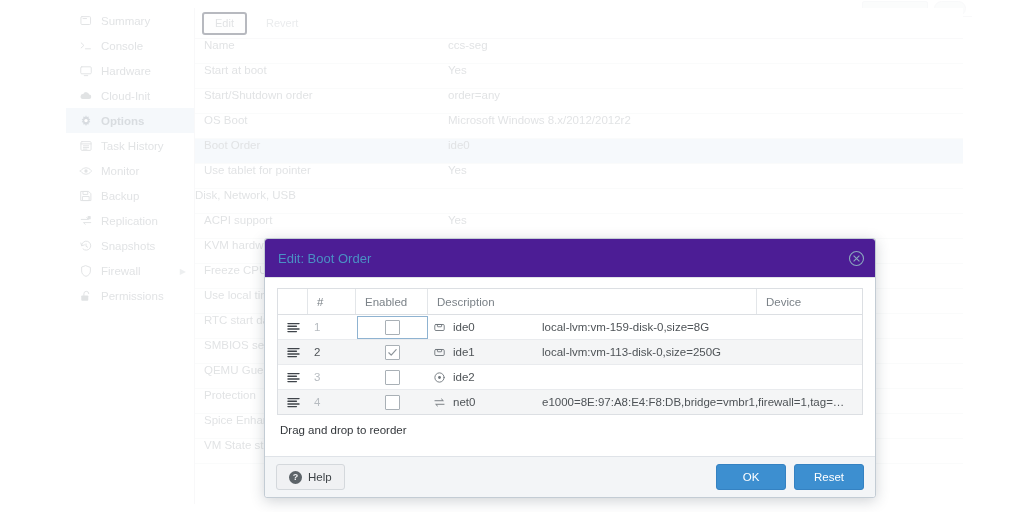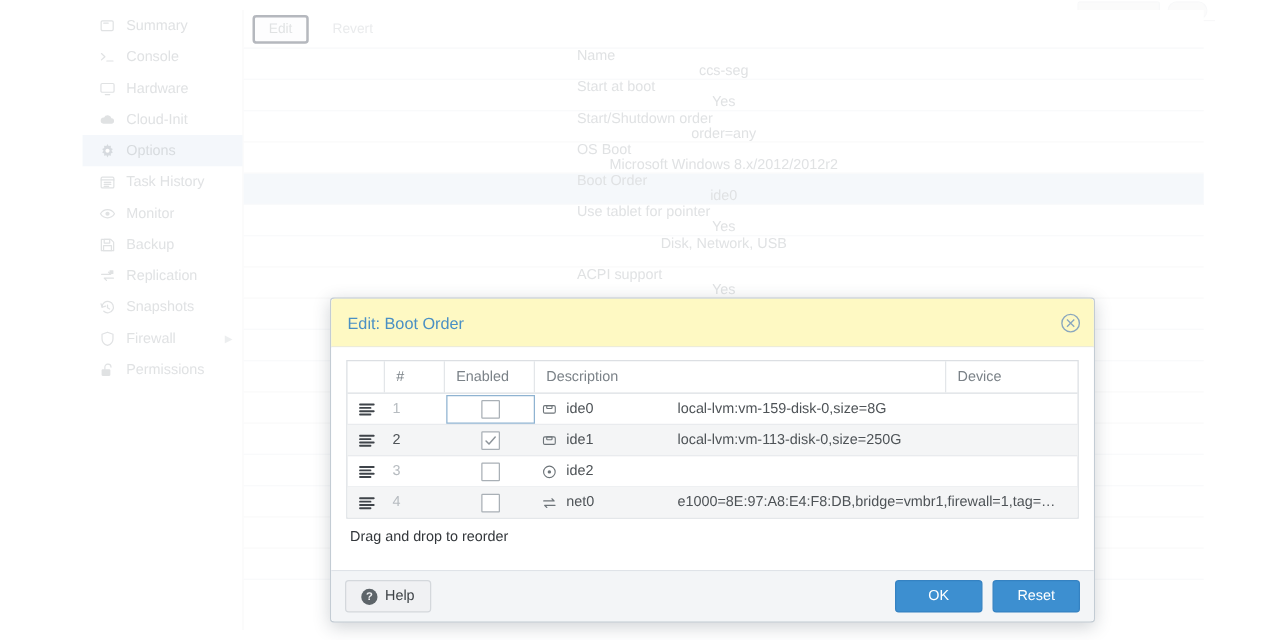--- a/index.html
+++ b/index.html
@@ -48,20 +48,21 @@
     height: 25px;
     display: flex; align-items: center;
     padding-left: 12px;
     font-size: 11.5px;
     color: #9aa0a6;
     white-space: nowrap;
   }
   .side-item.active {
     background: #dce7f2;
     color: #7e8a96;
+    font-weight: bold;
   }
   .side-item .sicon {
     width: 15px; height: 14px;
     margin-right: 8px;
     display: inline-flex; align-items: center; justify-content: center;
     flex: 0 0 15px;
     color: #9aa0a6;
   }
   .side-item.active .sicon { color: #7b8896; }
   .side-item .sicon svg { display: block; }
@@ -90,45 +91,44 @@
     padding: 3px 11px;
     border: 2px solid #0f172a;
     border-radius: 3px;
     background: #fbfbfc;
     line-height: 13px;
   }
   .tb-btn.disabled { border-color: transparent; background: transparent; color: #b9bec3; }
 
   .prop-row {
     height: 24px;
-    display: flex; align-items: center;
+    display: flex; 
     border-bottom: 1px solid #eef0f2;
     font-size: 11.5px;
     color: #9aa0a6;
     white-space: nowrap;
-    flex-direction: column;
   }
   .prop-row.sel { background: #dfe9f3; }
   .prop-key { width: 244px; padding-left: 9px; overflow: hidden; }
   .prop-val { flex: 1; overflow: hidden; }
 
   
   .modal {
     position: absolute;
     left: 264px; top: 238px;
     width: 610px; height: 258px;
     background: #ffffff;
     border: 1px solid #c3ccd4;
     border-radius: 3px;
     box-shadow: 0 3px 14px rgba(40,55,70,0.22);
     display: flex; flex-direction: column;
   }
   .modal-head {
     height: 38px;
-    background: #fef9c3;
+    background: #4c1d95;
     border-bottom: 1px solid #dfe3e8;
     border-radius: 3px 3px 0 0;
     display: flex; align-items: center;
     padding: 0 10px 0 13px;
   }
   .modal-title {
     font-size: 13px;
     color: #4a90c4;
     flex: 1;
   }

